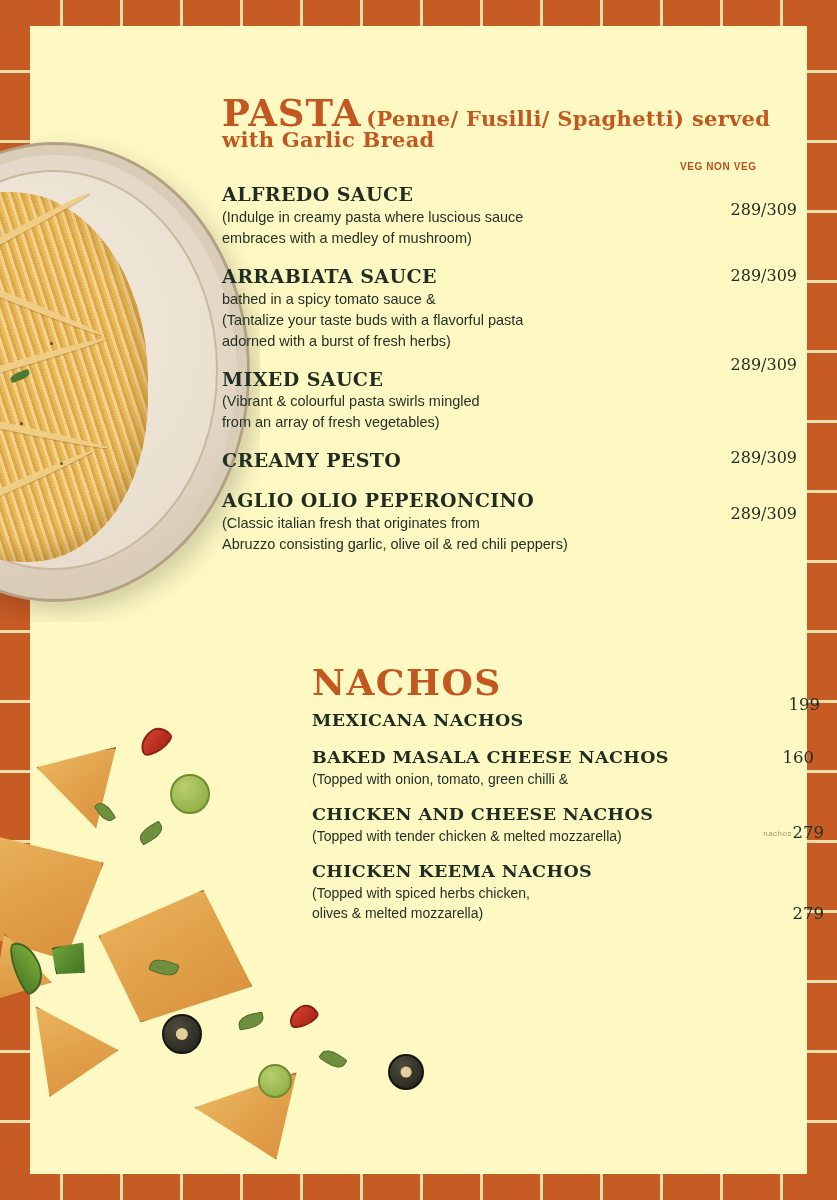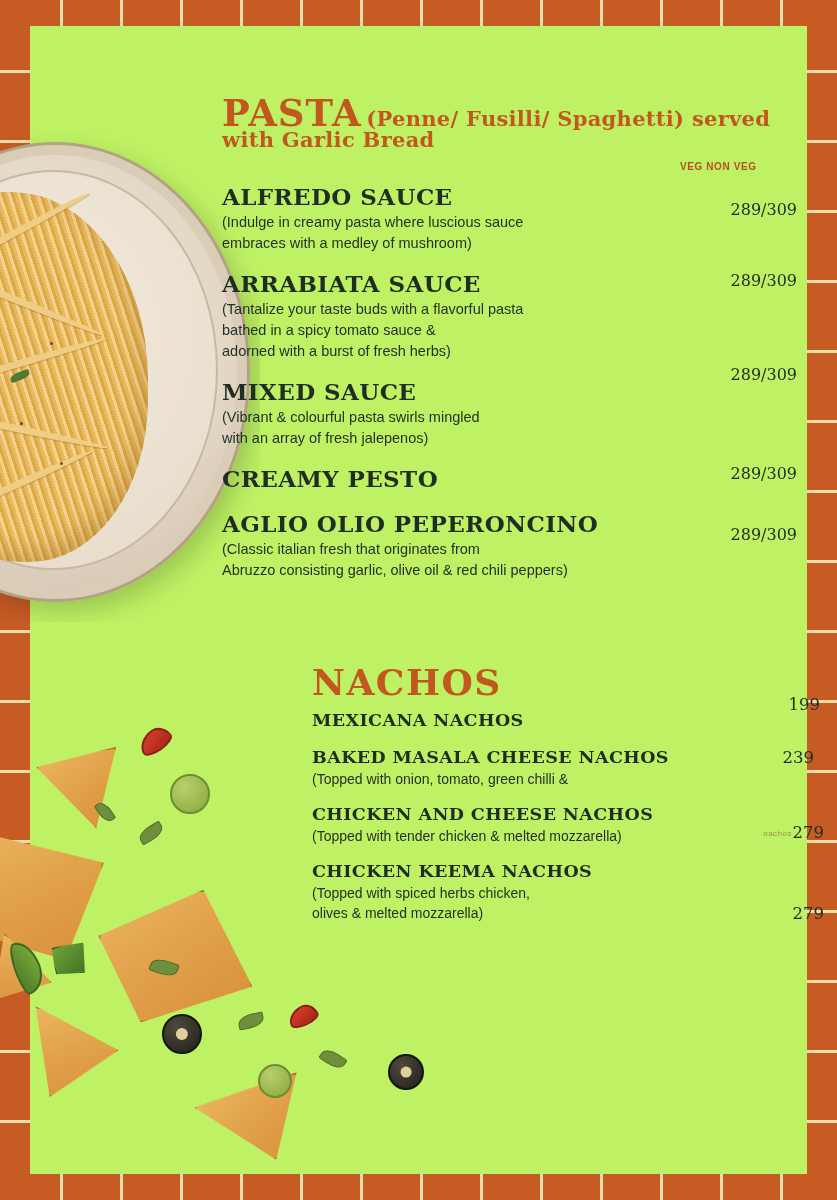--- a/index.html
+++ b/index.html
@@ -34,21 +34,21 @@
     background: #e9dfa9;
   }
   .band-left .tick, .band-right .tick {
     position: absolute; left: 0; width: 100%; height: 3px;
     background: #e9dfa9;
   }
 
   .inner {
     position: absolute;
     left: 30px; top: 26px; right: 30px; bottom: 26px;
-    background: #bef264;
+    background: #fef9c3;
   }
 
   
   .section-title {
     font-family: "DejaVu Serif", serif;
     font-weight: bold;
     color: #c2571f;
     letter-spacing: 1px;
   }
   #pasta-title {
@@ -92,21 +92,21 @@
     white-space: nowrap;
   }
 
   .menu-list { position: relative; margin-top: 30px; }
 
   .item { position: relative; margin-bottom: 15px; }
 
   .item-name {
     font-family: "DejaVu Serif", serif;
     font-weight: bold;
-    font-size: 23px;
+    font-size: 19px;
     color: #1f2d22;
     letter-spacing: 0.4px;
     line-height: 1.3;
   }
   .item-desc {
     font-family: "Liberation Sans", sans-serif;
     font-size: 14.5px;
     color: #253127;
     line-height: 1.45;
     max-width: 470px;
@@ -373,30 +373,30 @@
 
         <div class="item">
           <div class="item-name">ALFREDO SAUCE</div>
           <div class="item-desc">(Indulge in creamy pasta where luscious sauce</div>
           <div class="item-desc">embraces with a medley of mushroom)</div>
           <div class="item-price" style="top:18px">289/309</div>
         </div>
 
         <div class="item">
           <div class="item-name">ARRABIATA SAUCE</div>
+          <div class="item-desc">bathed in a spicy tomato sauce &amp;</div>
           <div class="item-desc">(Tantalize your taste buds with a flavorful pasta</div>
-          <div class="item-desc">bathed in a spicy tomato sauce &amp;</div>
           <div class="item-desc">adorned with a burst of fresh herbs)</div>
           <div class="item-price" style="top:2px">289/309</div>
         </div>
 
         <div class="item">
           <div class="item-name">MIXED SAUCE</div>
           <div class="item-desc">(Vibrant &amp; colourful pasta swirls mingled</div>
-          <div class="item-desc">with an array of fresh jalepenos)</div>
+          <div class="item-desc">from an array of fresh vegetables)</div>
           <div class="item-price" style="top:-12px">289/309</div>
         </div>
 
         <div class="item">
           <div class="item-name">CREAMY PESTO</div>
           <div class="item-price" style="top:0px">289/309</div>
         </div>
 
         <div class="item">
           <div class="item-name">AGLIO OLIO PEPERONCINO</div>
@@ -441,21 +441,21 @@
       <div class="nachos-list">
 
         <div class="item">
           <div class="item-name">MEXICANA NACHOS</div>
           <div class="item-price" style="top:-14px; right:-18px">199</div>
         </div>
 
         <div class="item">
           <div class="item-name">BAKED MASALA CHEESE NACHOS</div>
           <div class="item-desc">(Topped with onion, tomato, green chilli &amp;</div>
-          <div class="item-price" style="top:2px; right:-12px">239</div>
+          <div class="item-price" style="top:2px; right:-12px">160</div>
         </div>
 
         <div class="item">
           <div class="item-name">CHICKEN AND CHEESE NACHOS</div>
           <div class="item-desc">(Topped with tender chicken &amp; melted mozzarella)</div>
           <div class="item-price" style="top:20px; right:-22px">279</div>
           <div class="watermark" style="right:10px; top:26px">nachos</div>
         </div>
 
         <div class="item">

